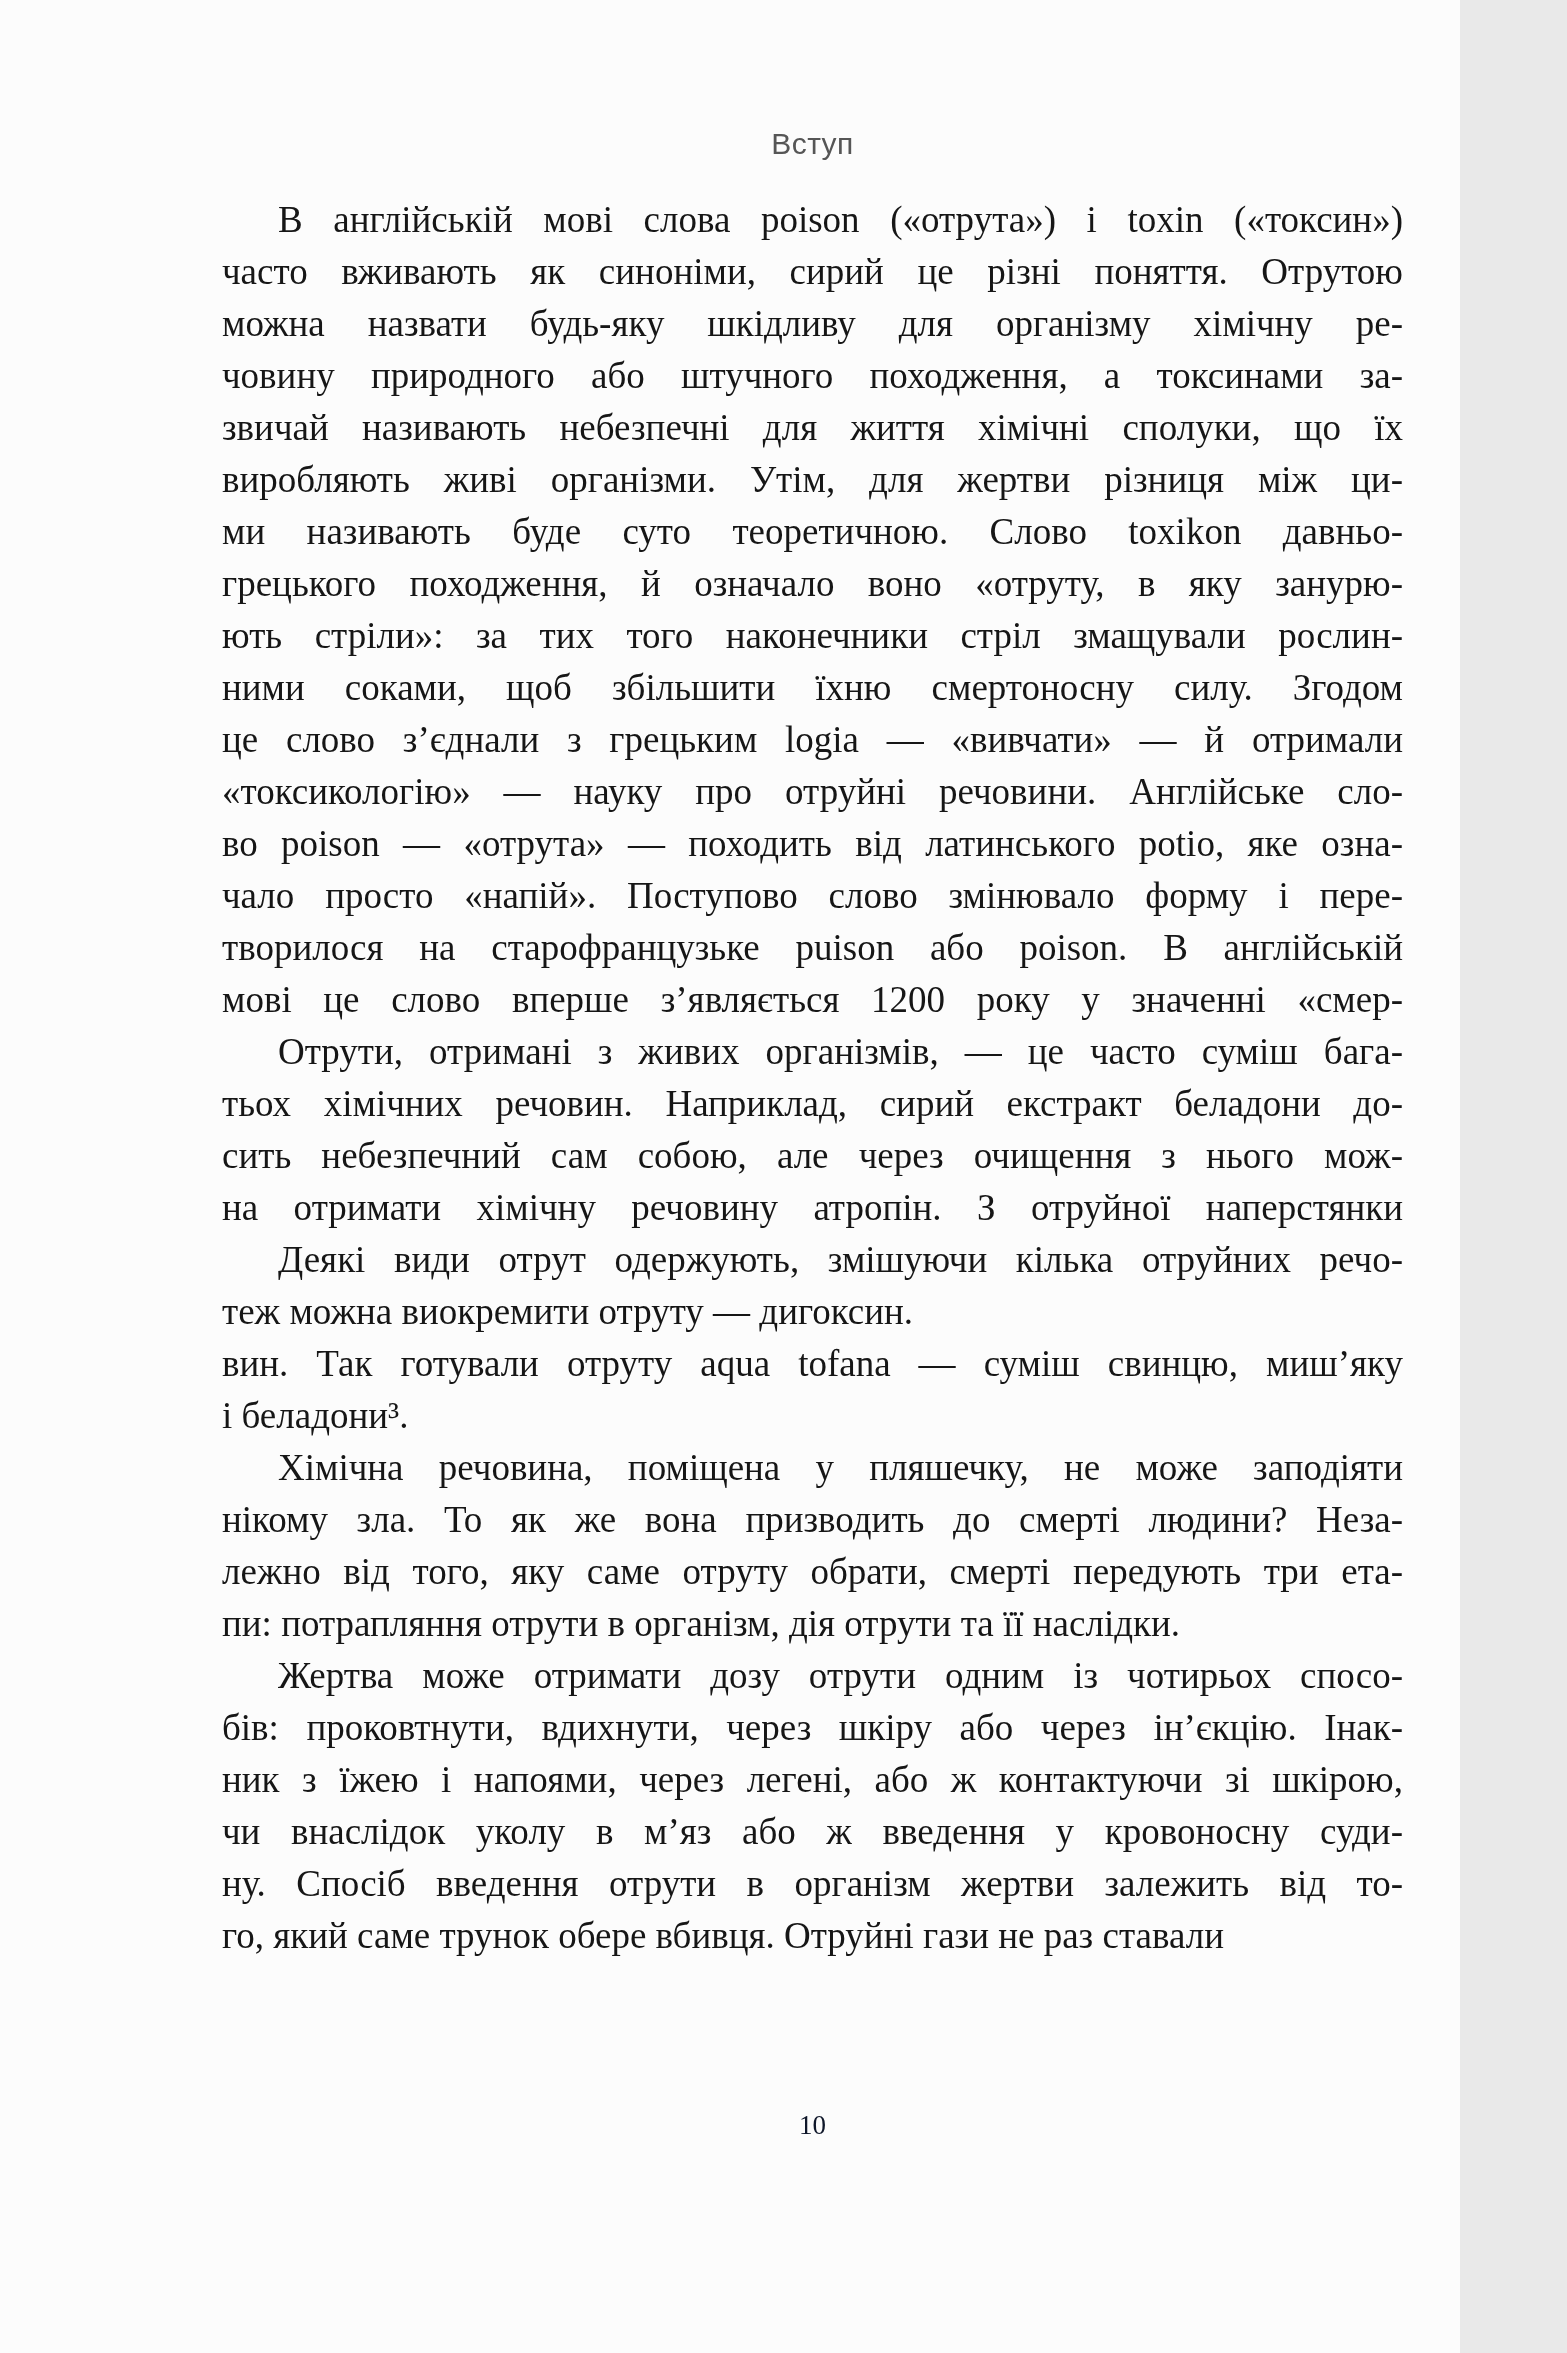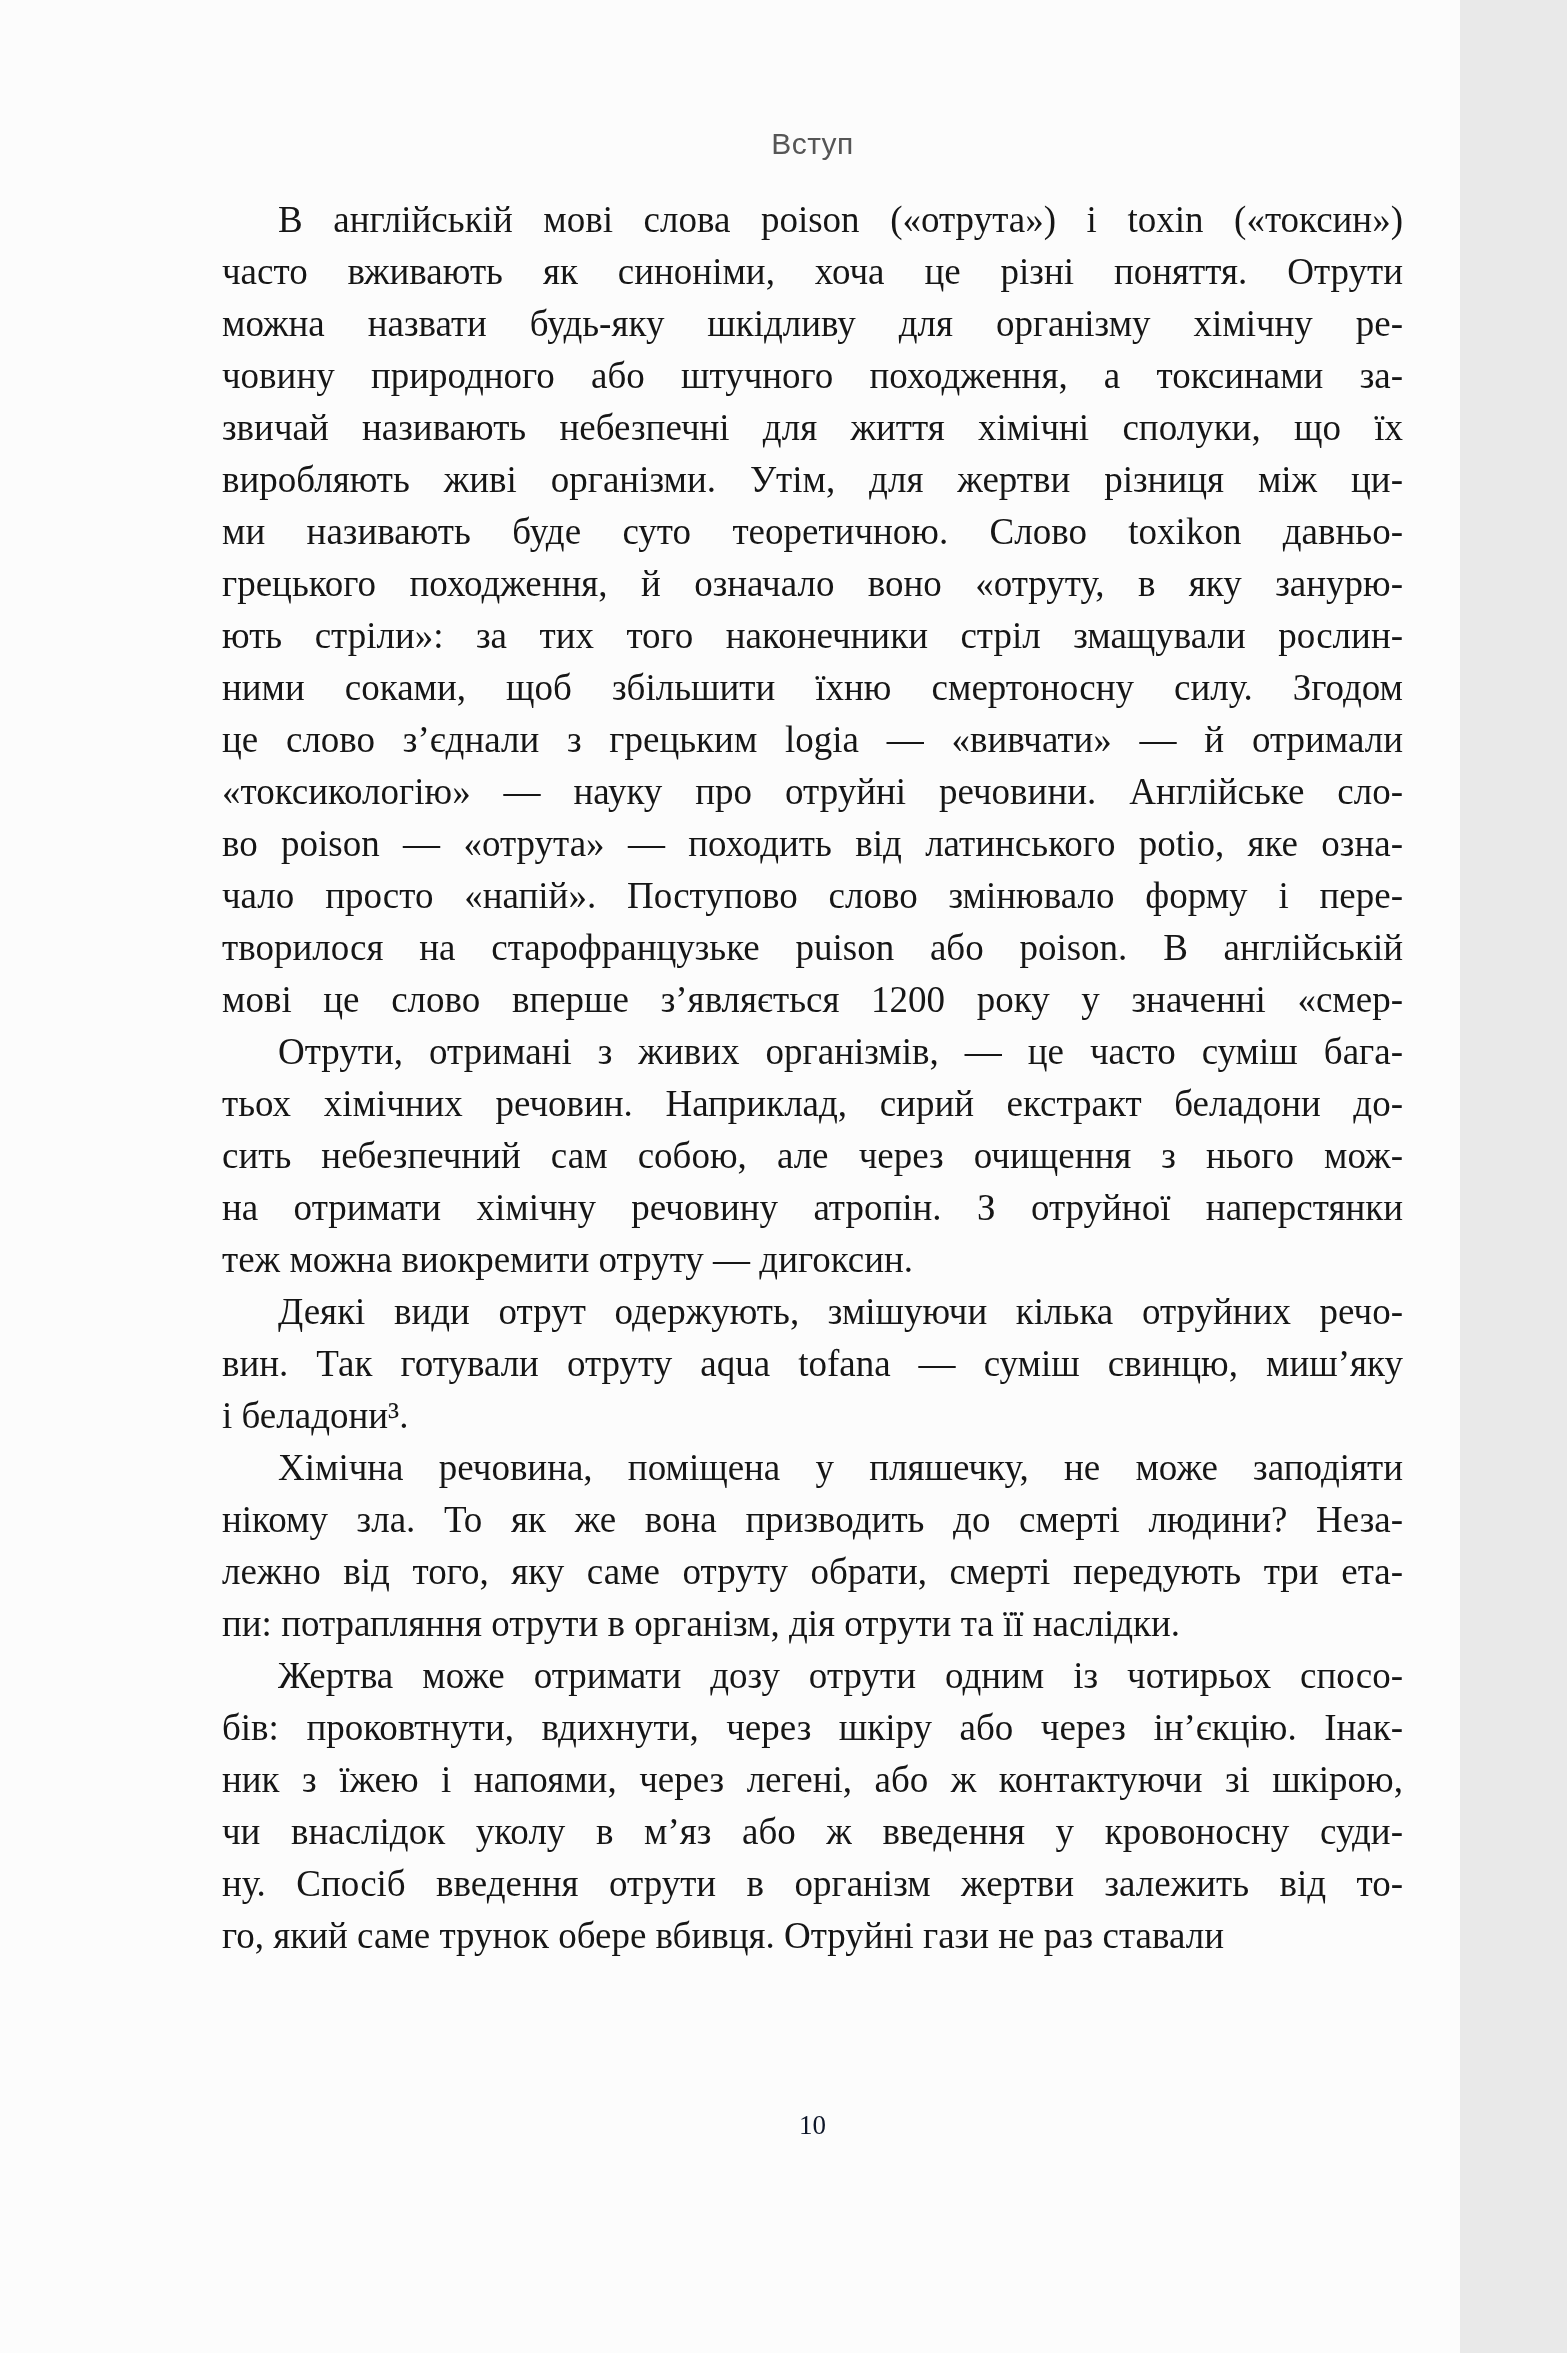--- a/index.html
+++ b/index.html
@@ -63,41 +63,41 @@
   }
 </style>
 </head>
 <body>
 
 <div class="page">
   <div class="running-head">Вступ</div>
 
   <div class="text-block">
       <div class="line para-start">В англійській мові слова poison («отрута») і toxin («токсин»)</div>
-      <div class="line">часто вживають як синоніми, хоча це різні поняття. Отрути</div>
+      <div class="line">часто вживають як синоніми, сирий це різні поняття. Отрутою</div>
       <div class="line">можна назвати будь-яку шкідливу для організму хімічну ре-</div>
       <div class="line">човину природного або штучного походження, а токсинами за-</div>
       <div class="line">звичай називають небезпечні для життя хімічні сполуки, що їх</div>
       <div class="line">виробляють живі організми. Утім, для жертви різниця між ци-</div>
       <div class="line">ми називають буде суто теоретичною. Слово toxikon давньо-</div>
       <div class="line">грецького походження, й означало воно «отруту, в яку занурю-</div>
       <div class="line">ють стріли»: за тих того наконечники стріл змащували рослин-</div>
       <div class="line">ними соками, щоб збільшити їхню смертоносну силу. Згодом</div>
       <div class="line">це слово з’єднали з грецьким logia — «вивчати» — й отримали</div>
       <div class="line">«токсикологію» — науку про отруйні речовини. Англійське сло-</div>
       <div class="line">во poison — «отрута» — походить від латинського potio, яке озна-</div>
       <div class="line">чало просто «напій». Поступово слово змінювало форму і пере-</div>
       <div class="line">творилося на старофранцузьке puison або poison. В англійській</div>
       <div class="line">мові це слово вперше з’являється 1200 року у значенні «смер-</div>
       <div class="line para-start">Отрути, отримані з живих організмів, — це часто суміш бага-</div>
       <div class="line">тьох хімічних речовин. Наприклад, сирий екстракт беладони до-</div>
       <div class="line">сить небезпечний сам собою, але через очищення з нього мож-</div>
       <div class="line">на отримати хімічну речовину атропін. З отруйної наперстянки</div>
+      <div class="line para-start">Деякі види отрут одержують, змішуючи кілька отруйних речо-</div>
       <div class="line para-end">теж можна виокремити отруту — дигоксин.</div>
-      <div class="line para-start">Деякі види отрут одержують, змішуючи кілька отруйних речо-</div>
       <div class="line">вин. Так готували отруту aqua tofana — суміш свинцю, миш’яку</div>
       <div class="line para-end">і беладони³.</div>
       <div class="line para-start">Хімічна речовина, поміщена у пляшечку, не може заподіяти</div>
       <div class="line">нікому зла. То як же вона призводить до смерті людини? Неза-</div>
       <div class="line">лежно від того, яку саме отруту обрати, смерті передують три ета-</div>
       <div class="line para-end">пи: потрапляння отрути в організм, дія отрути та її наслідки.</div>
       <div class="line para-start">Жертва може отримати дозу отрути одним із чотирьох спосо-</div>
       <div class="line">бів: проковтнути, вдихнути, через шкіру або через ін’єкцію. Інак-</div>
       <div class="line">ник з їжею і напоями, через легені, або ж контактуючи зі шкірою,</div>
       <div class="line">чи внаслідок уколу в м’яз або ж введення у кровоносну суди-</div>

